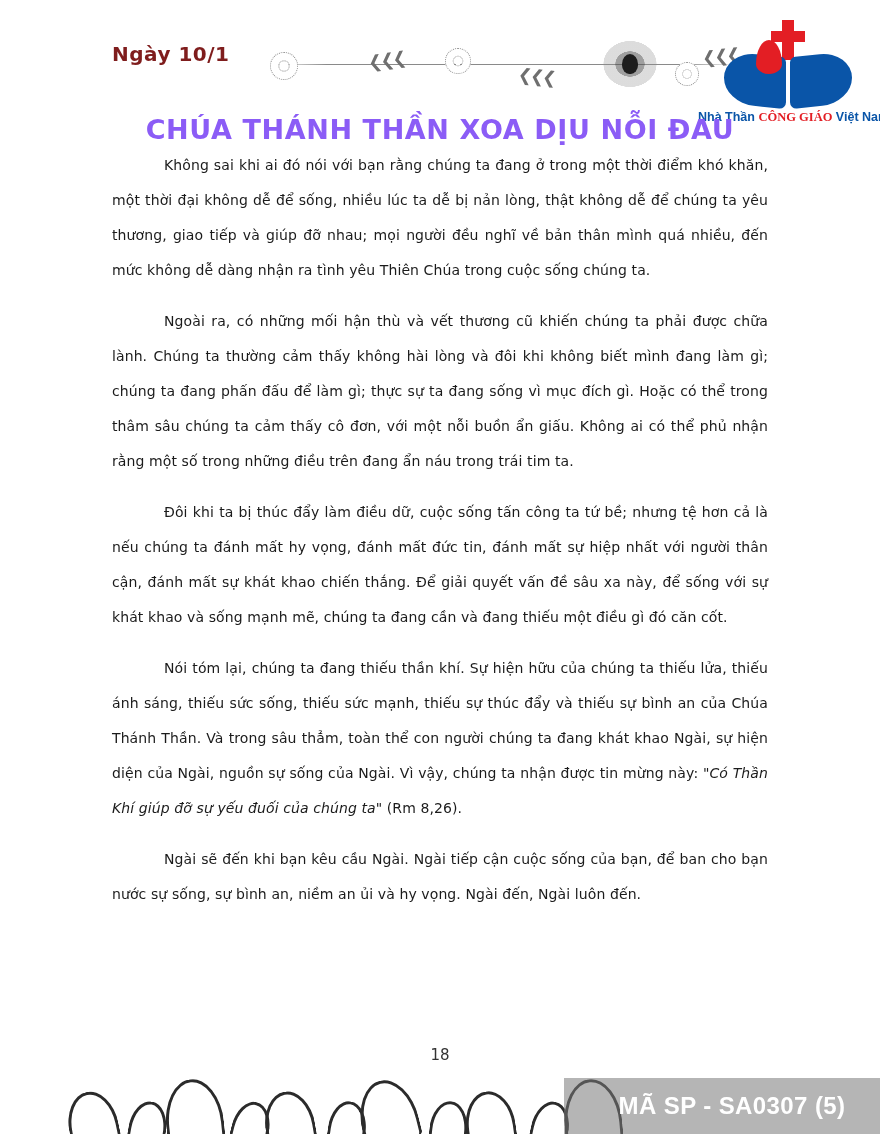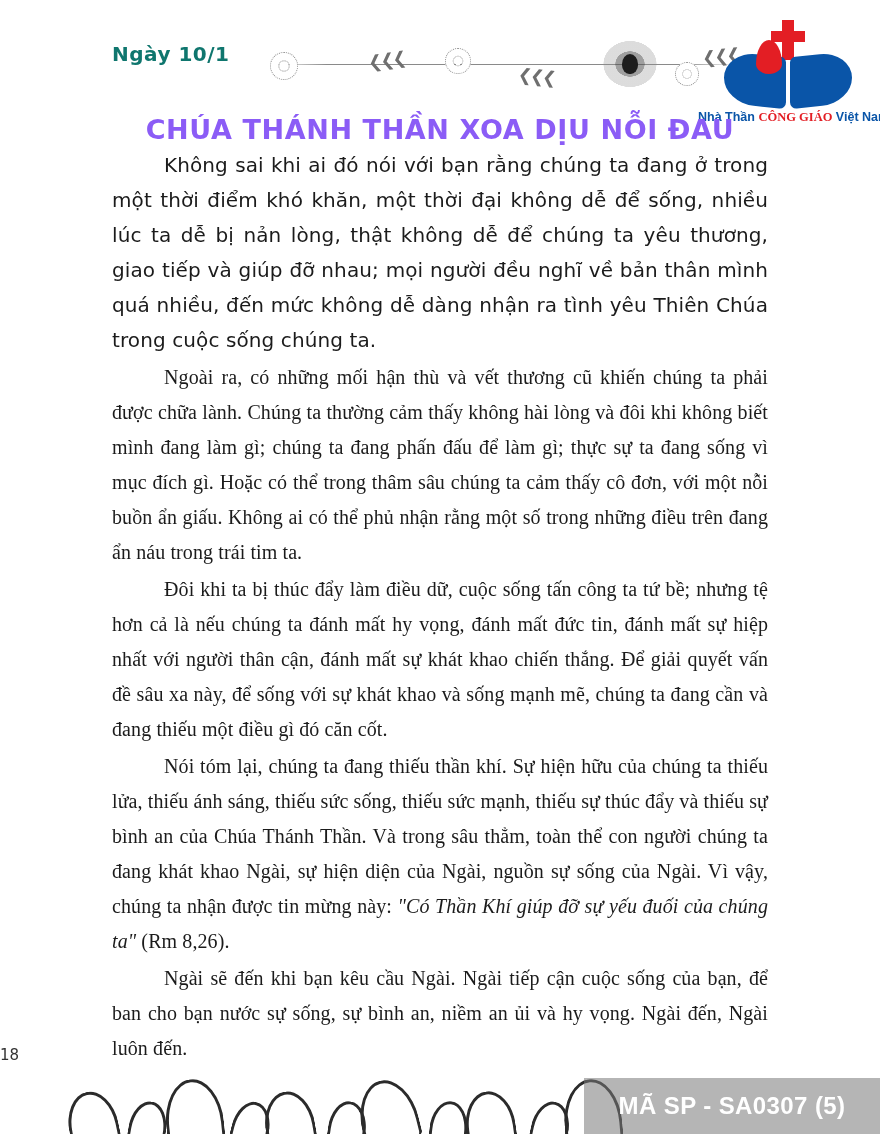--- a/index.html
+++ b/index.html
@@ -23,21 +23,21 @@
     width: 880px;
     height: 80px;
   }
   .date-label {
     position: absolute;
     left: 112px;
     top: 24px;
     font-family: "DejaVu Sans", sans-serif;
     font-weight: bold;
     font-size: 20px;
-    color: #0f766e;
+    color: #7f1d1d;
     letter-spacing: 0.5px;
   }
 
   
   .ornament-band {
     position: absolute;
     left: 250px;
     top: 14px;
     width: 520px;
     height: 62px;
@@ -174,33 +174,34 @@
     position: absolute;
     left: 112px;
     top: 148px;
     width: 656px;
   }
   .body-text p {
     margin: 0;
     text-indent: 52px;
     text-align: justify;
     font-family: "DejaVu Sans", sans-serif;
-    font-size: 20px;
+    font-size: 14px;
     line-height: 35px;
     color: #1b1b1b;
     letter-spacing: 0.1px;
   }
-  .body-text p + p { margin-top: 2px; font-family: Liberation Serif, serif; }
+  .body-text p + p { margin-top: 16px; }
   .body-text i { font-style: italic; }
 
   .page-number {
     position: absolute;
     left: 0;
     top: 1046px;
     width: 880px;
+    text-align: center;
     font-family: "DejaVu Sans", sans-serif;
     font-size: 15px;
     color: #333;
   }
 
   
   .bottom-flames {
     position: absolute;
     left: 0;
     bottom: 0;
@@ -226,20 +227,21 @@
   .sku-badge {
     position: absolute;
     right: 0;
     bottom: 0;
     width: 296px;
     height: 56px;
     background: rgba(120,120,120,0.55);
     display: flex;
     align-items: center;
     justify-content: center;
+    padding-left: 20px;
   }
   .sku-badge span {
     color: #ffffff;
     font-family: "Liberation Sans", sans-serif;
     font-weight: bold;
     font-size: 24px;
     letter-spacing: 0.4px;
   }
 </style>
 </head>

